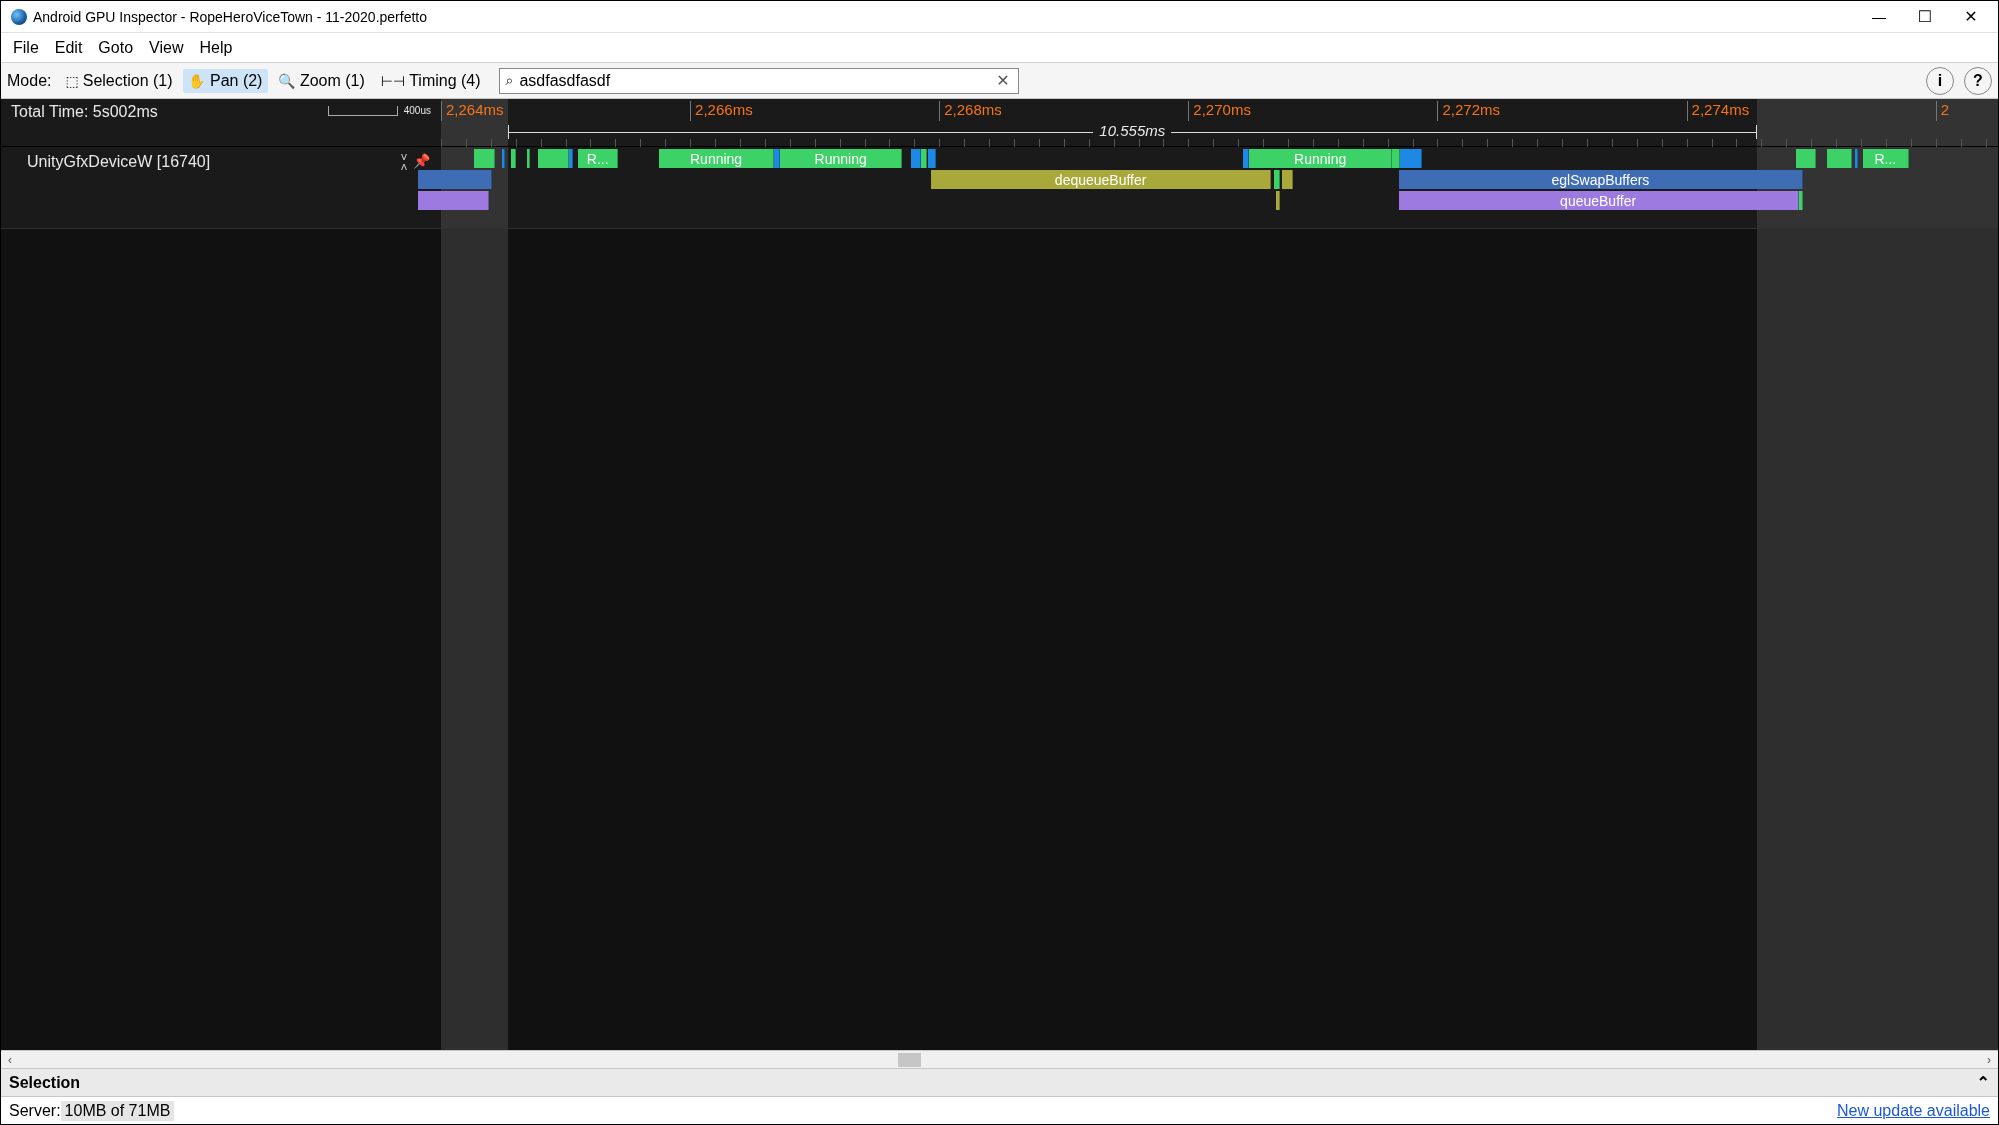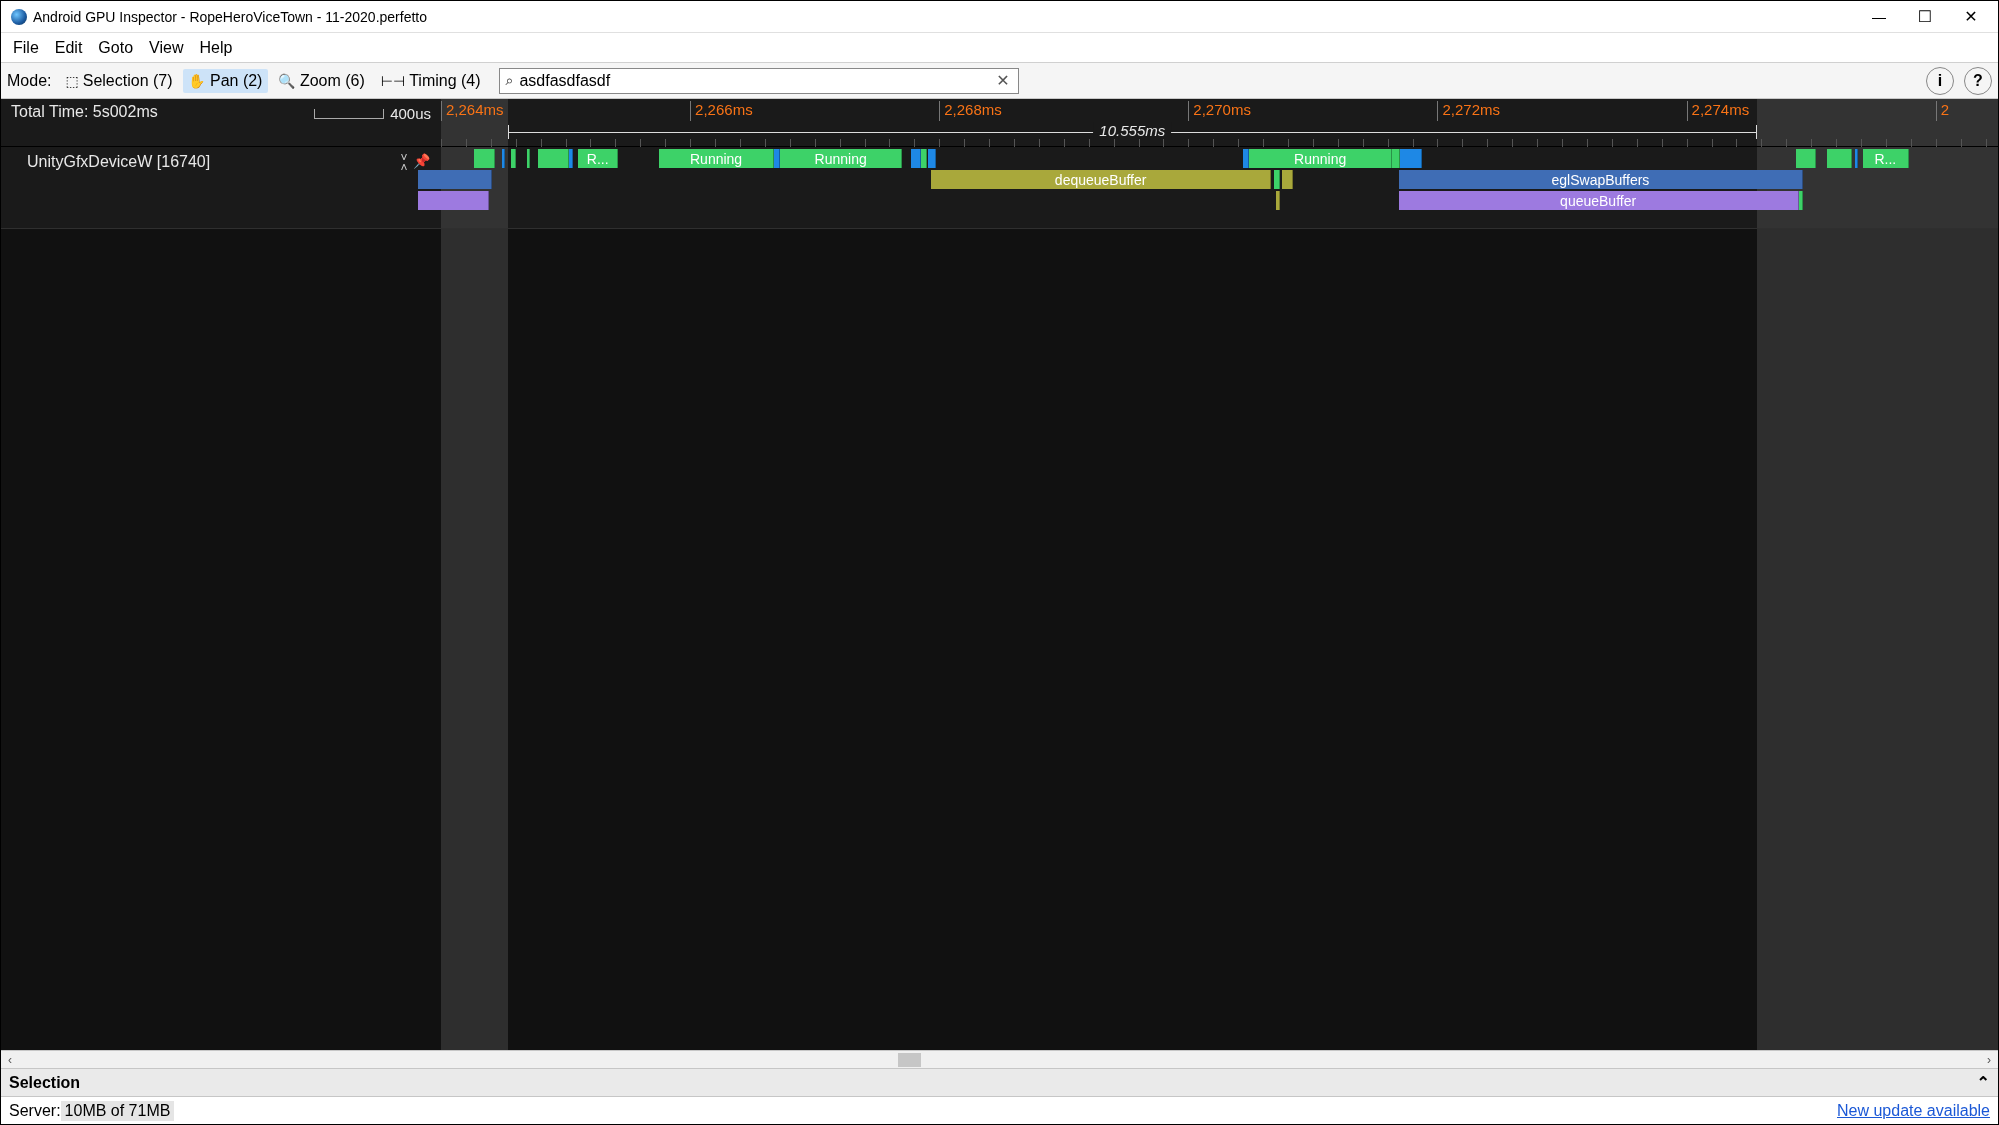--- a/index.html
+++ b/index.html
@@ -132,23 +132,23 @@
   align-items: flex-start;
   padding: 4px 10px;
   background: #1a1a1a;
   position: relative;
 }
 .time-header .left .total { font-size: 16px; }
 .time-header .left .scale-ind {
   position: absolute;
   right: 10px;
   top: 6px;
-  font-size: 15px;
-  display: flex;
-  align-items: center;
+  font-size: 10px;
+  display: flex;
+  align-items: flex-end;
   gap: 6px;
 }
 .time-header .left .scale-ind .bracket {
   width: 70px;
   height: 10px;
   border-left: 1px solid #aaa;
   border-bottom: 1px solid #aaa;
   border-right: 1px solid #aaa;
 }
 .time-header .ruler {
@@ -332,31 +332,31 @@
   <div class="mitem">Goto</div>
   <div class="mitem">View</div>
   <div class="mitem">Help</div>
 </div>
 
 <div class="toolbar">
   <div class="modelabel">Mode:</div>
 
   <div class="modebtn">
     <span class="ico">⬚</span>
-    <span>Selection (7)</span>
+    <span>Selection (1)</span>
   </div>
 
   <div class="modebtn active">
     <span class="ico">✋</span>
     <span>Pan (2)</span>
   </div>
 
   <div class="modebtn">
     <span class="ico">🔍</span>
-    <span>Zoom (6)</span>
+    <span>Zoom (1)</span>
   </div>
 
   <div class="modebtn">
     <span class="ico">⊢⊣</span>
     <span>Timing (4)</span>
   </div>
 
   <div class="searchbox">
     <span class="sico">⌕</span>
     <input type="text" value="asdfasdfasdf" style="">

